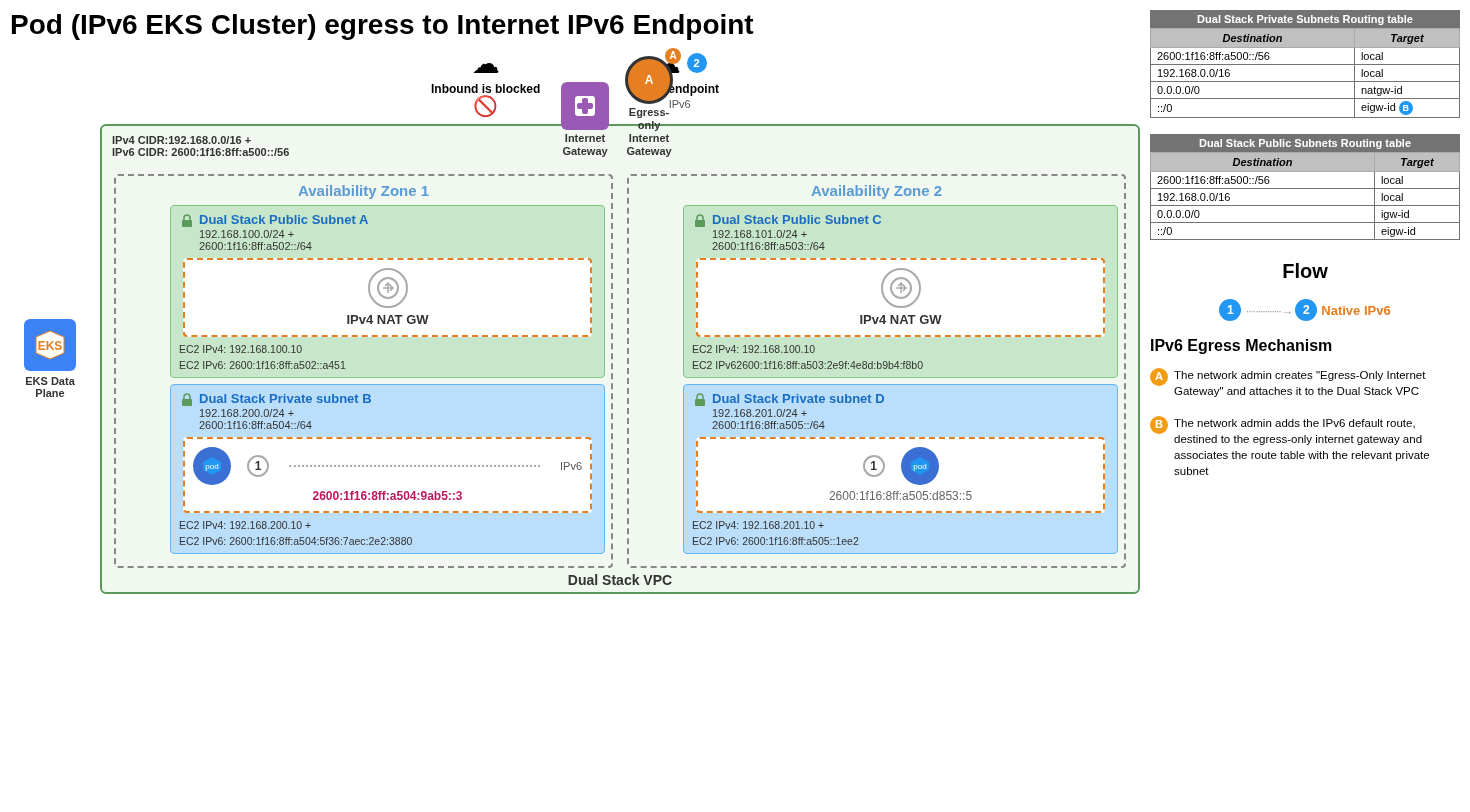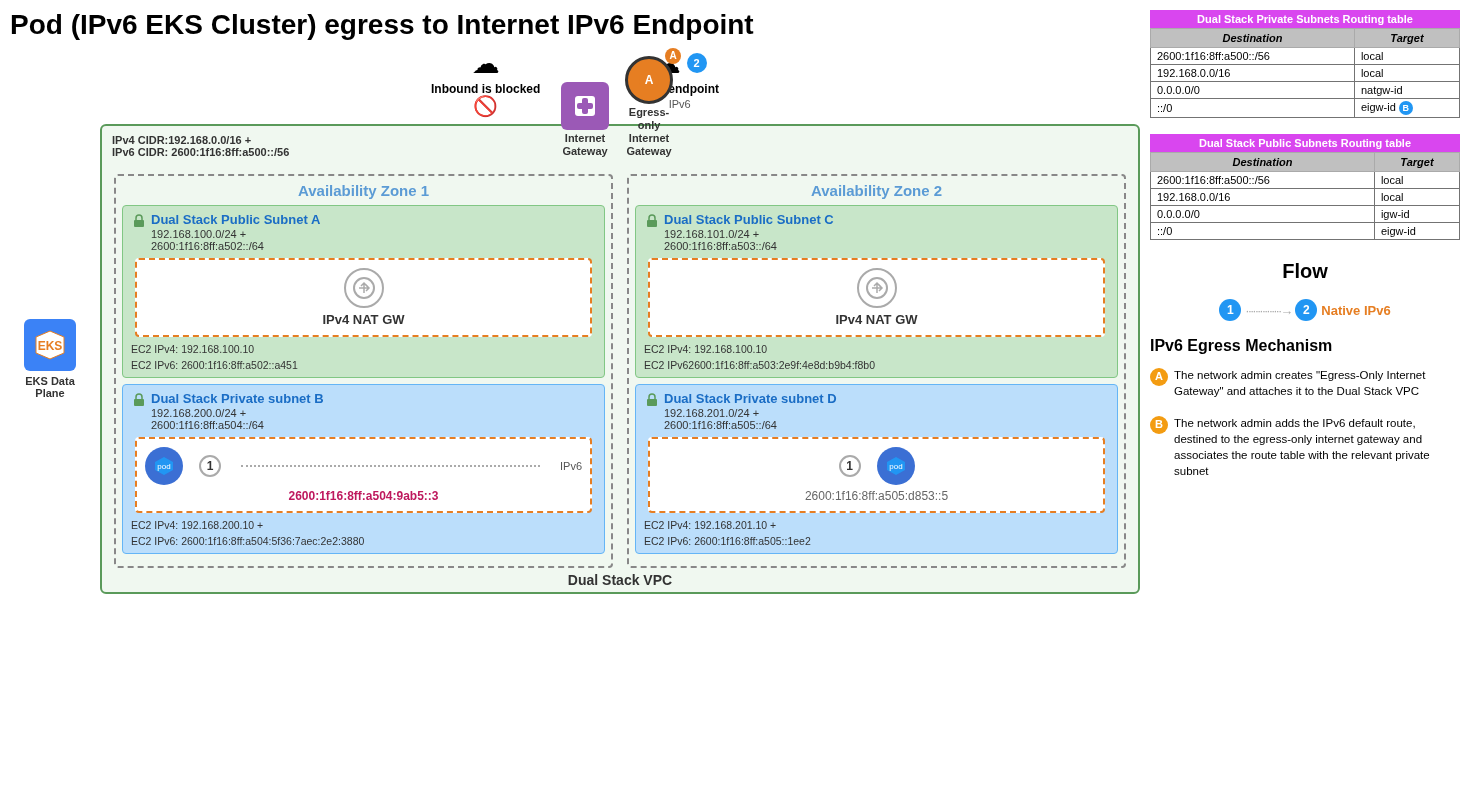--- a/index.html
+++ b/index.html
@@ -66,20 +66,21 @@
       font-weight: 700;
       font-size: 15px;
       text-align: center;
       margin-bottom: 6px;
     }
     
     .subnet {
       border-radius: 4px;
       padding: 6px 8px;
       margin-bottom: 6px;
+      margin-left: 48px;
     }
     .subnet-public {
       background: #c8e6c9;
       border: 1px solid #81c784;
     }
     .subnet-private {
       background: #bbdefb;
       border: 1px solid #64b5f6;
     }
     .subnet-title {
@@ -222,21 +223,21 @@
       border: 1px solid #aaa;
       padding: 3px 6px;
       font-style: italic;
       font-weight: 700;
     }
     .routing-table td {
       border: 1px solid #737373;
       padding: 2px 6px;
     }
     .routing-table caption {
-      background: #d946ef;
+      background: #737373;
       color: #fff;
       font-weight: 700;
       font-size: 11px;
       padding: 3px 6px;
       text-align: center;
       caption-side: top;
     }
     
     .flow-title {
       font-size: 20px;

